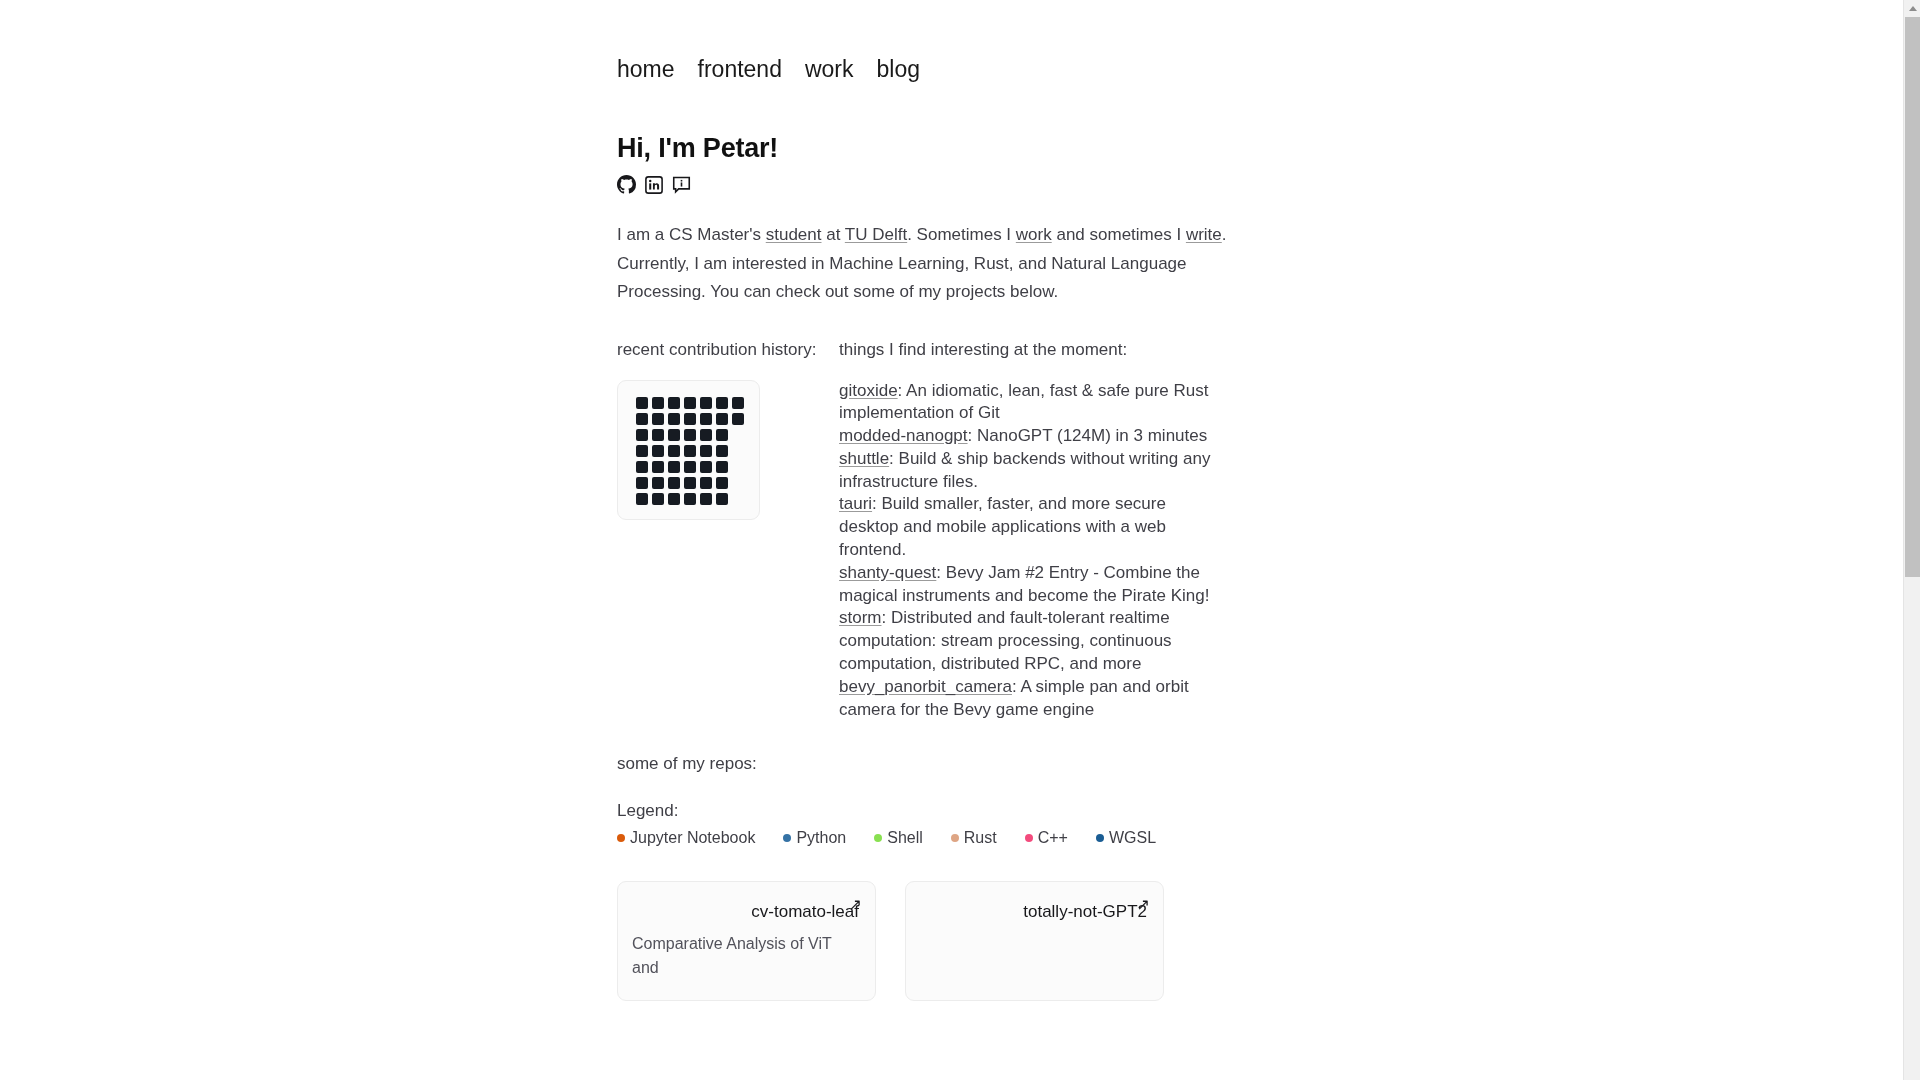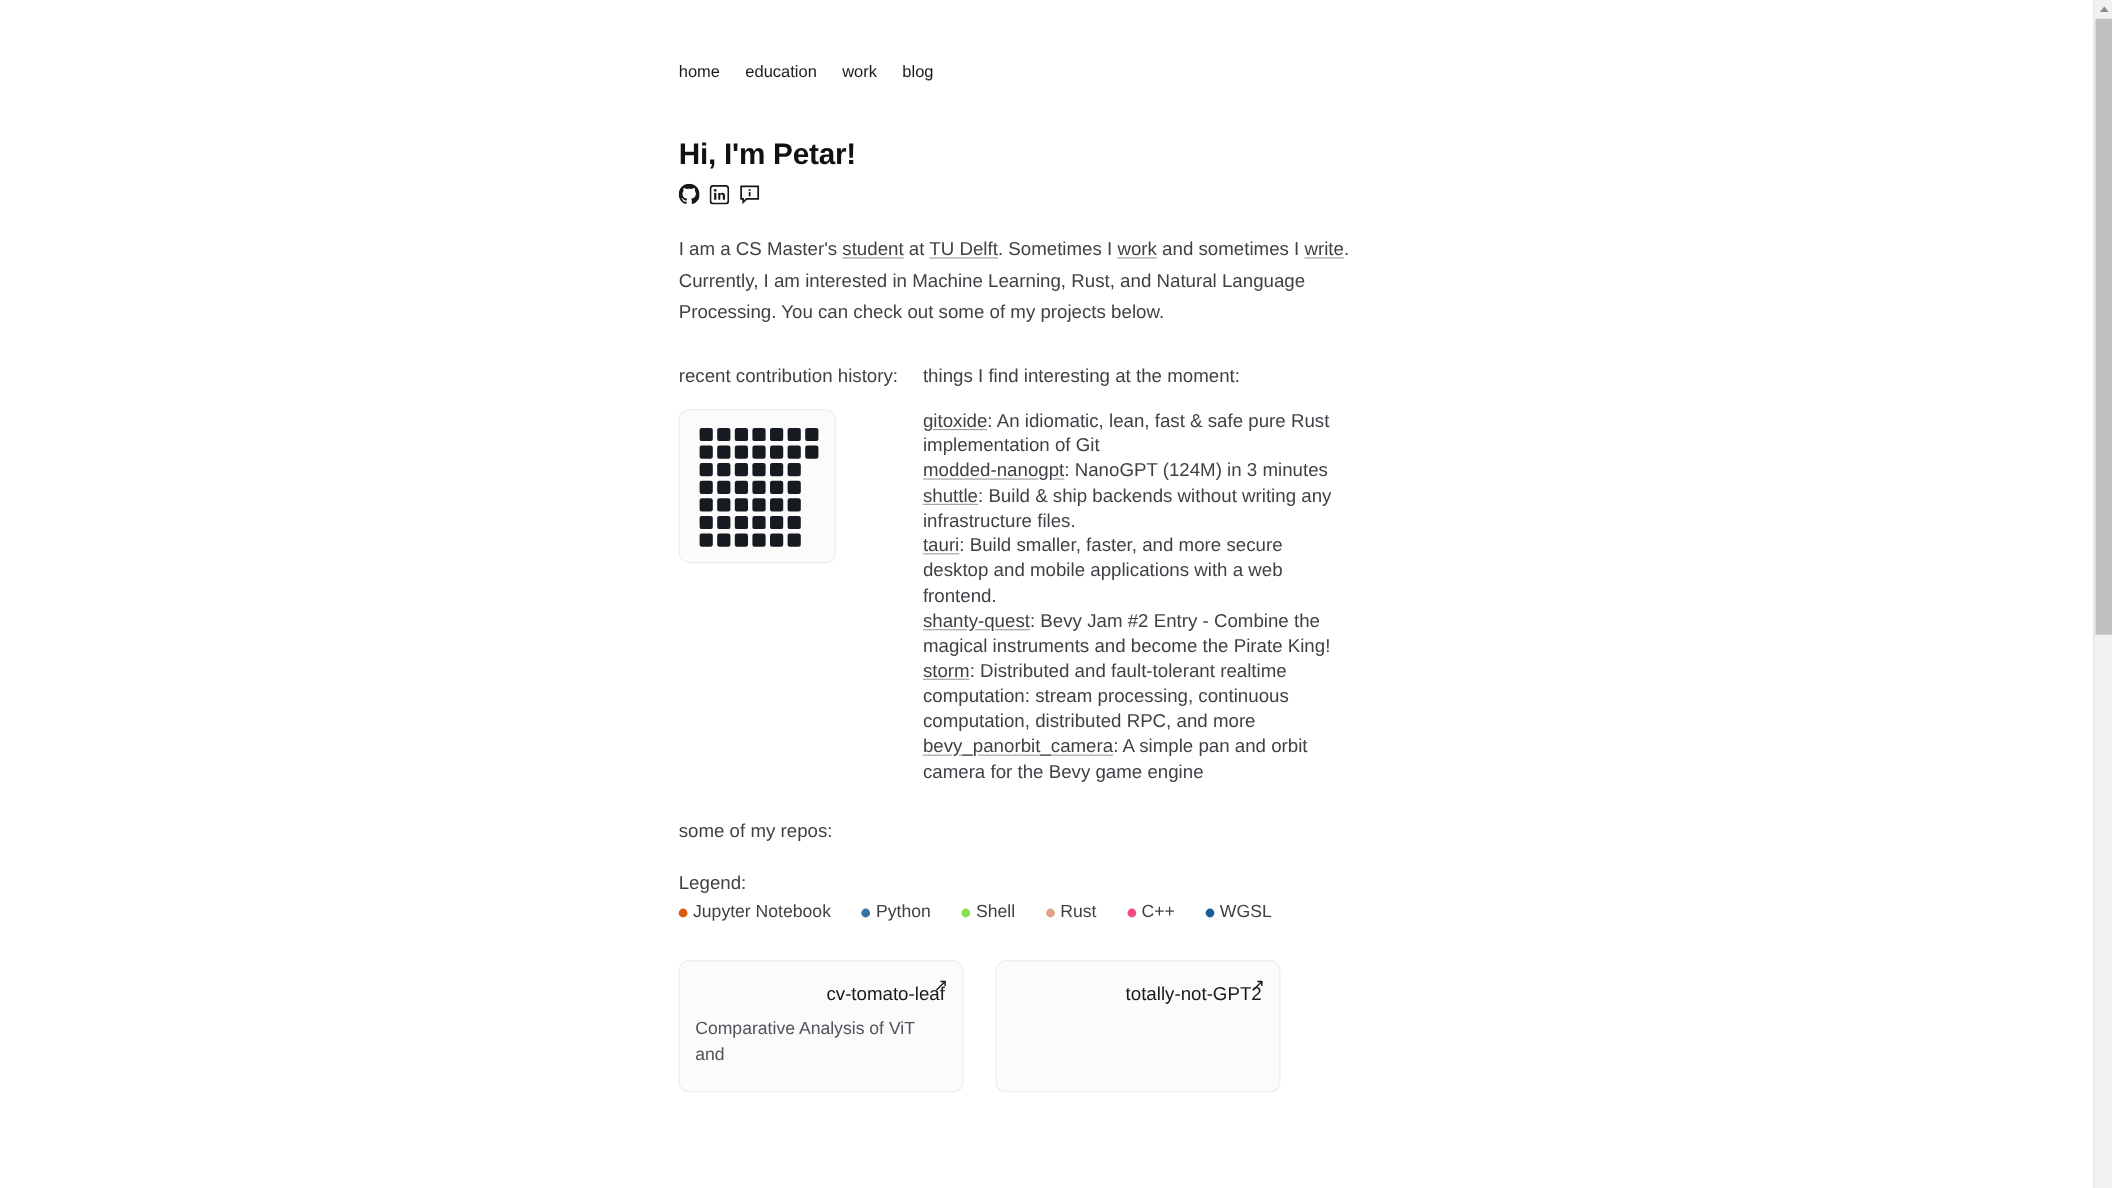--- a/index.html
+++ b/index.html
@@ -20,21 +20,21 @@
     left: 617px;
     top: 0;
     width: 700px;
   }
 
   
   .nav {
     display: flex;
     gap: 23px;
     padding-top: 58px;
-    font-size: 15px;
+    font-size: 23px;
     color: #1a1a1a;
   }
   .nav a {
     color: #1a1a1a;
     text-decoration: none;
     line-height: 1;
   }
 
   
   .title {
@@ -221,21 +221,21 @@
   }
 </style>
 </head>
 <body>
 
 <div class="page">
   <div class="content">
 
     <nav class="nav">
       <a href="#">home</a>
-      <a href="#">education</a>
+      <a href="#">frontend</a>
       <a href="#">work</a>
       <a href="#">blog</a>
     </nav>
 
     <h1 class="title">Hi, I'm Petar!</h1>
 
     <div class="socials">
       <a href="#" class="ic" title="GitHub">
         <svg width="19" height="19" viewBox="0 0 16 16" fill="#18181b" aria-hidden="true">
           <path d="M8 0C3.58 0 0 3.58 0 8c0 3.54 2.29 6.53 5.47 7.59.4.07.55-.17.55-.38

